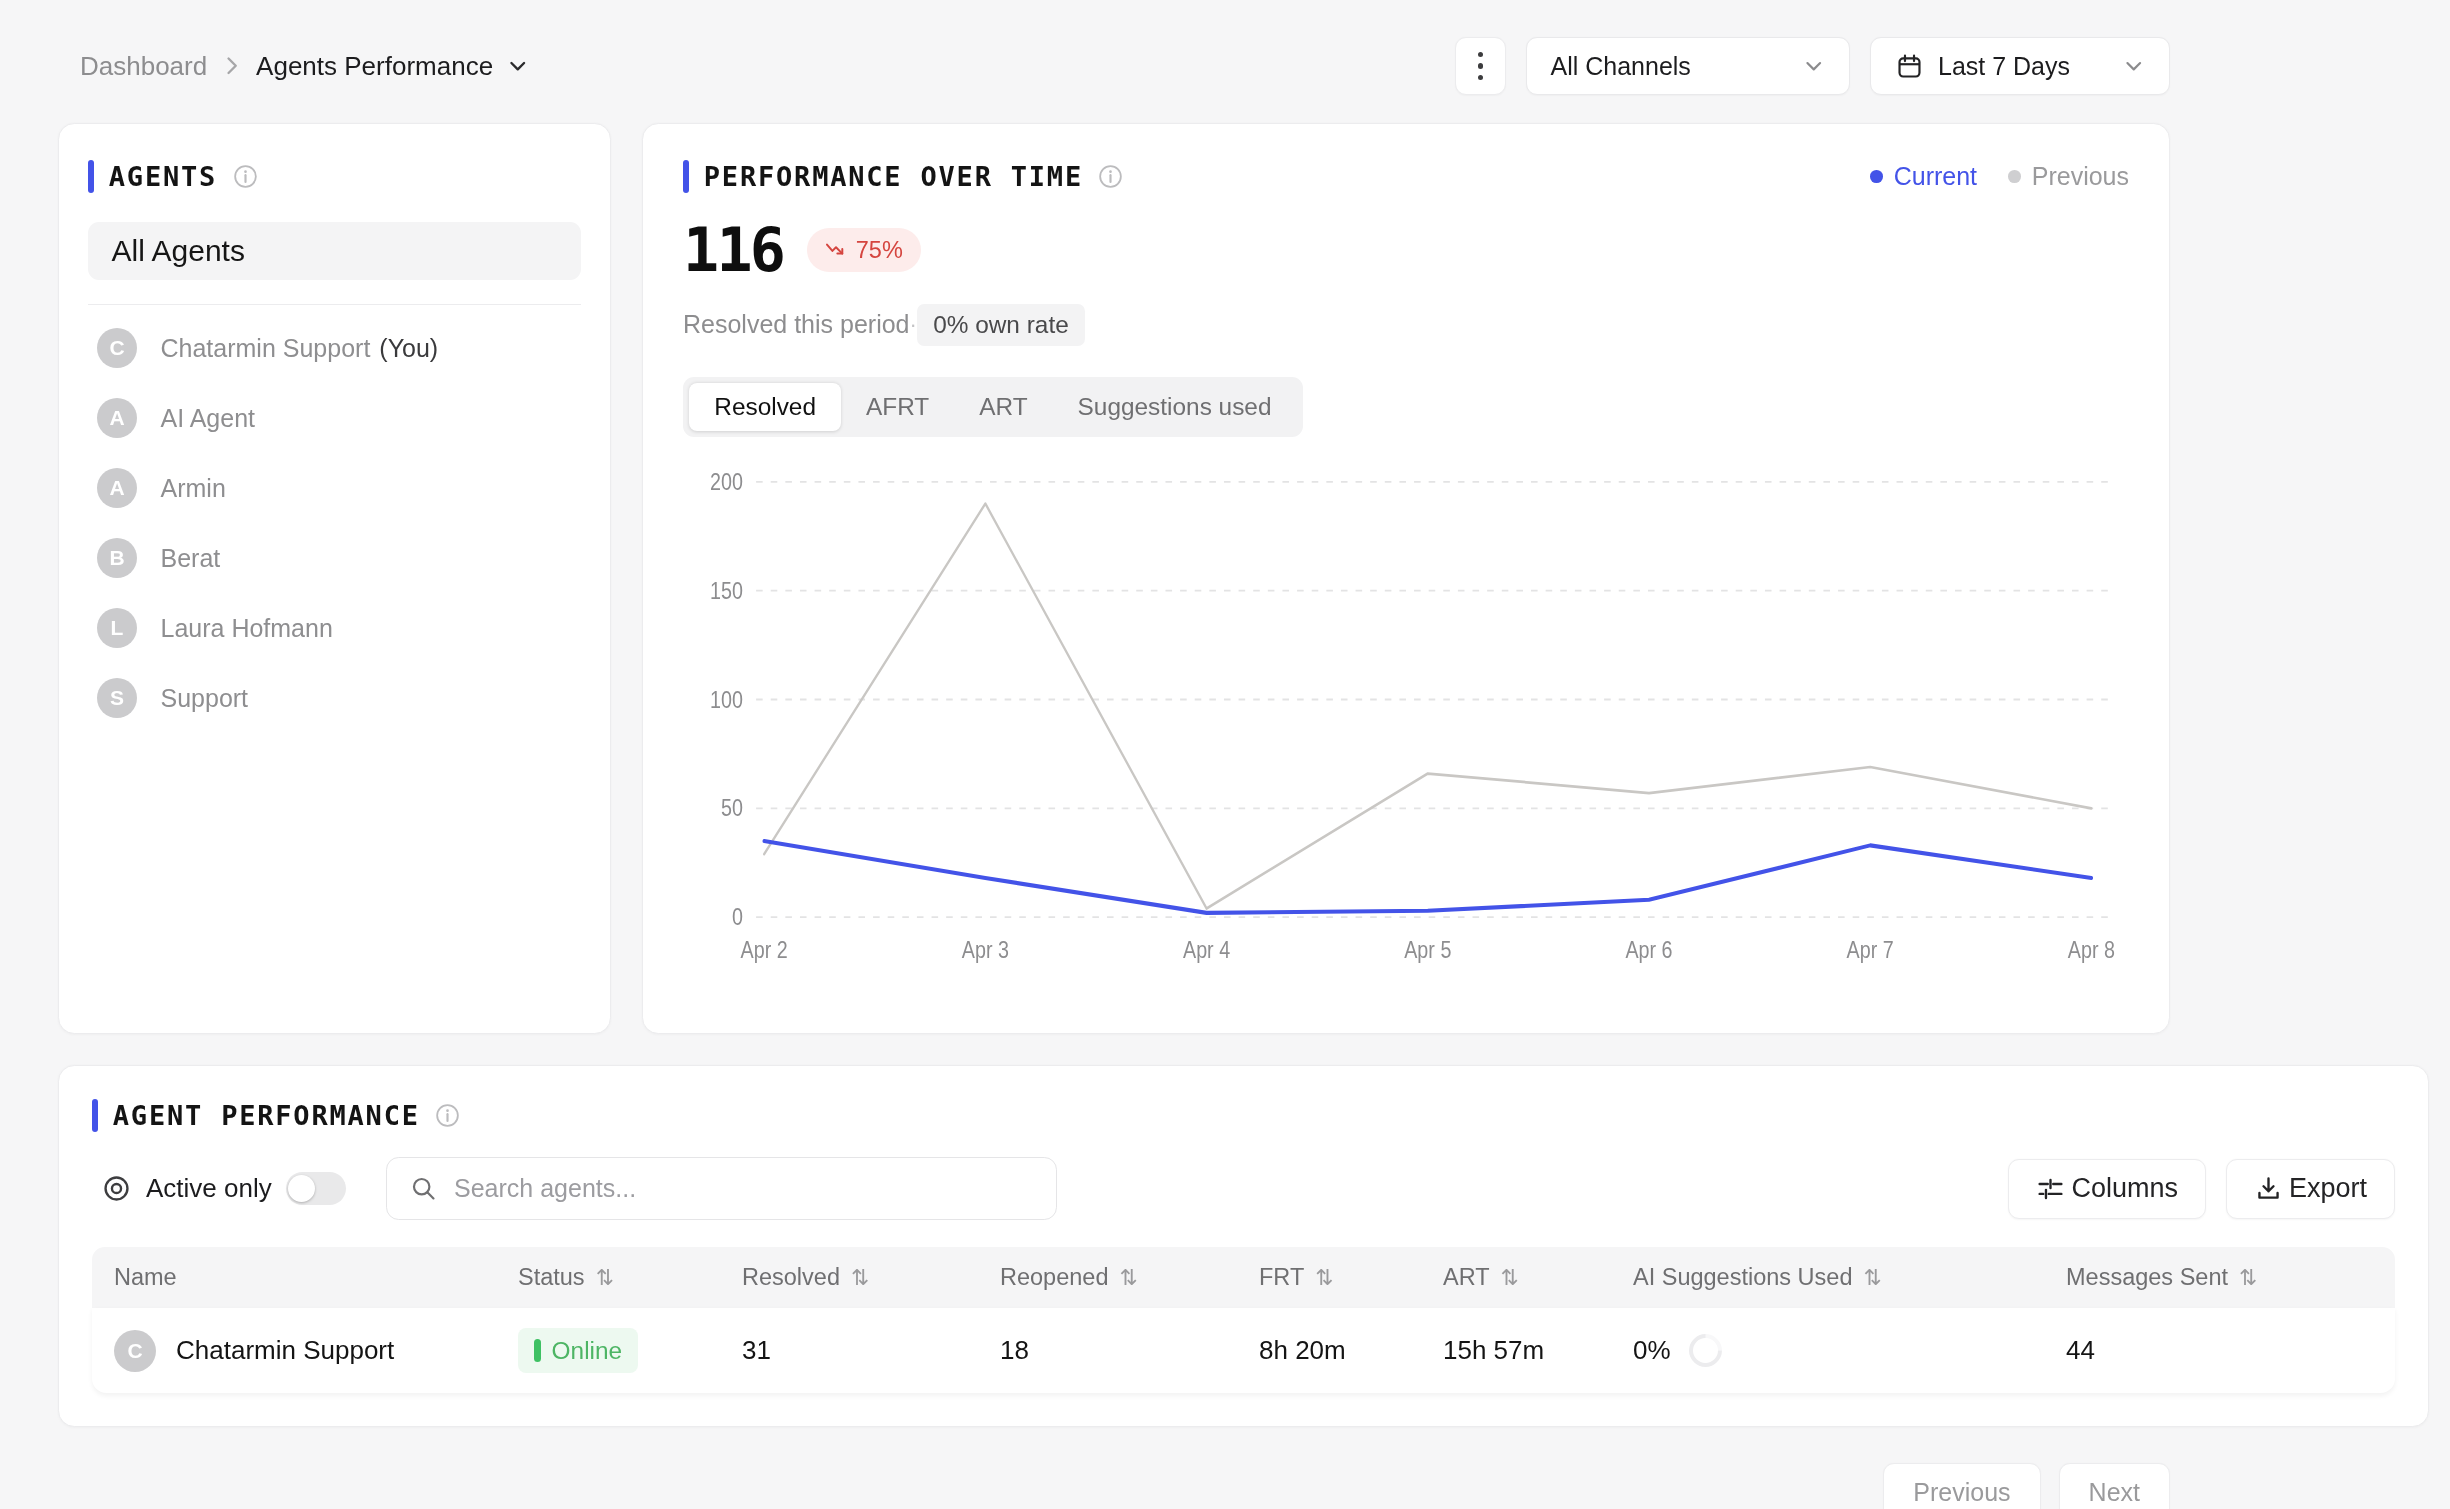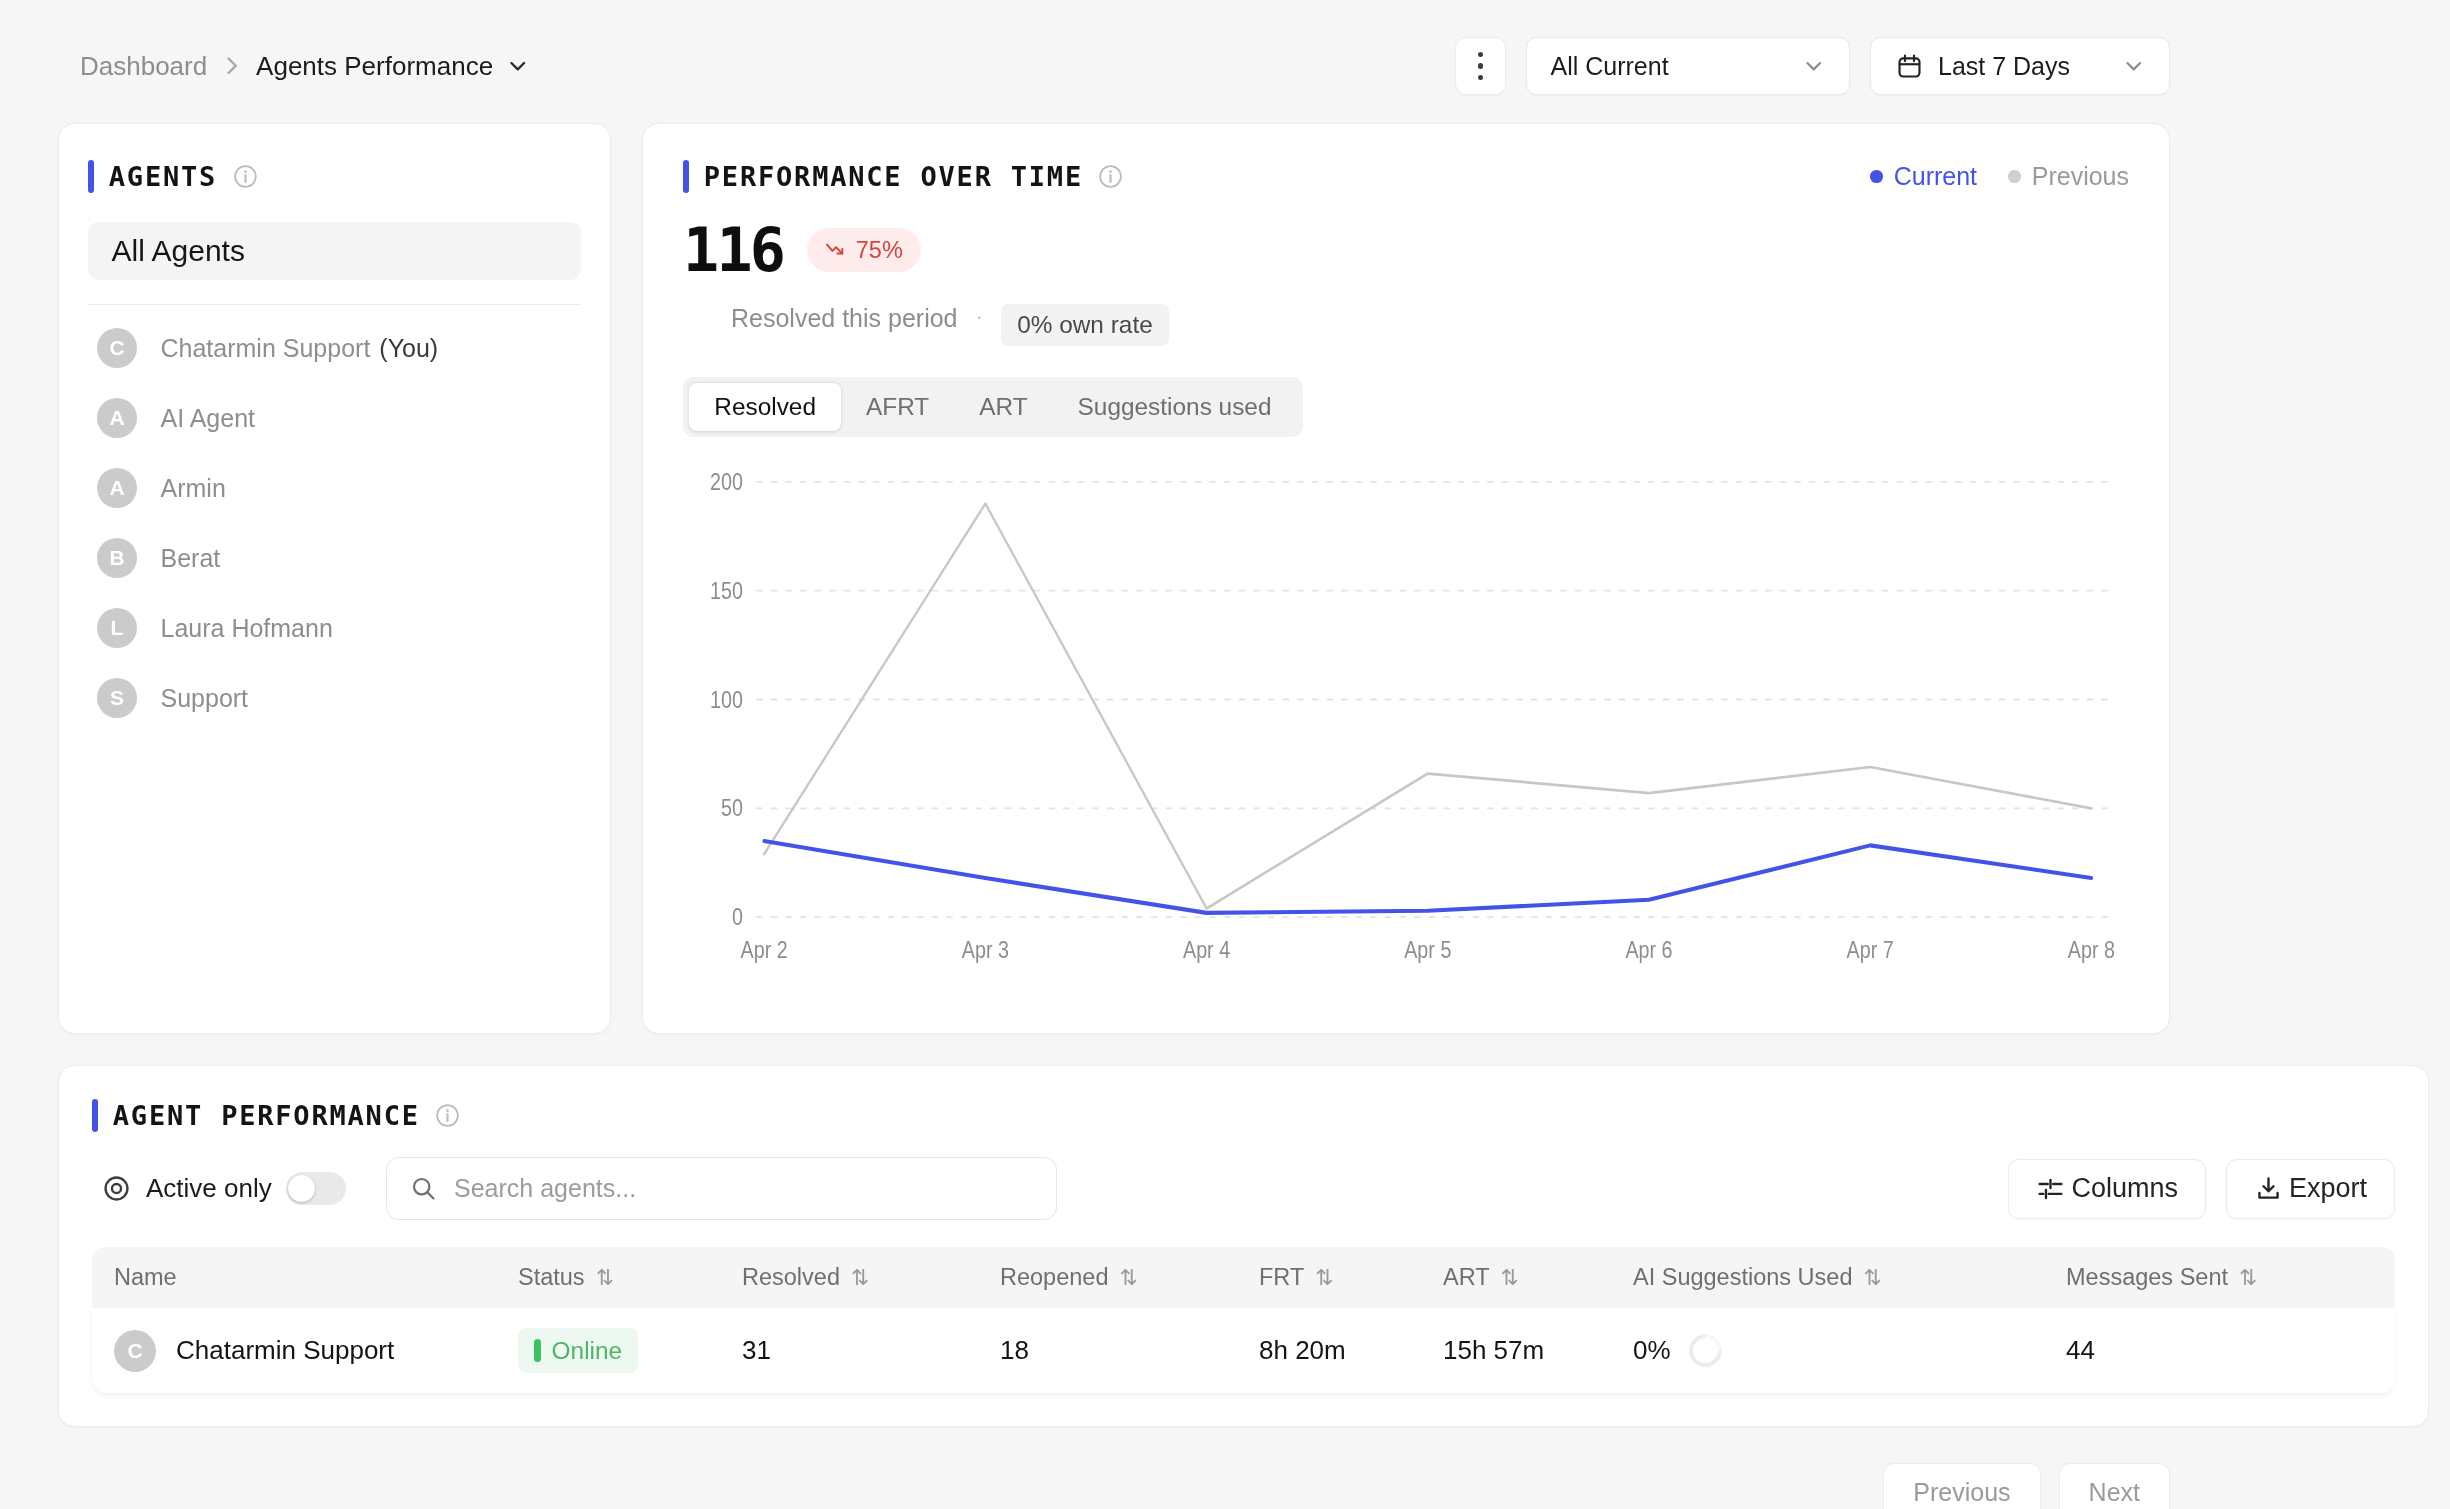--- a/index.html
+++ b/index.html
@@ -78,21 +78,21 @@
 
   .metric-row { display:flex; align-items:center; gap:23.5px; margin-top:27px; }
   .metric-value {
     font-family:"DejaVu Sans Mono", monospace; font-weight:bold;
     font-size:60px; letter-spacing:-2.7px; color:#0e0e0e; line-height:1;
   }
   .trend-badge {
     display:flex; align-items:center; gap:9px; background:#fdeceb; color:#d5453f;
     border-radius:903px; padding:8.1px 18px; font-size:23.5px;text-align:right;
   }
-  .metric-sub { display:flex; align-items:flex-start; gap:18px; margin-top:23.5px; font-size:25px; color:#8d8d8f;margin-left:48px; }
+  .metric-sub { display:flex; align-items:center; margin-top:23.5px; font-size:25px; color:#8d8d8f; }
   .dot-sep { color:#c3c3c5; font-size:22px; }
   .own-rate-pill { background:#f3f3f4; color:#49494b; border-radius:7.2px; padding:7.2px 16.3px; font-size:24.4px; }
 
   .tabs { display:inline-flex; background:#f2f2f3; border-radius:11px; padding:6.3px; margin-top:31px; }
   .tab {
     padding:10px 25px; font-size:24.4px; color:#6f6f71; border-radius:8.1px; cursor:pointer; white-space:nowrap;
   }
   .tab.active { background:#fff; color:#111; font-weight:500; box-shadow:0 0.9px 3.6px rgba(0,0,0,0.14); }
 
   .chart-area { width:100%; height:542px; margin-top:14.5px; }
@@ -182,21 +182,21 @@
 
     <div class="topbar-controls">
       <div class="icon-btn">
         <span class="kebab">
             <i></i>
             <i></i>
             <i></i>
           </span>
       </div>
       <div class="select sel-channels">
-        <span>All Current</span>
+        <span>All Channels</span>
         <span class="spacer"></span>
         <svg class="icon" width="23.5" height="23.5" viewBox="0 0 26 26">
             <path d="M6 10 L13 17 L20 10" fill="none" stroke="#8b8b8d" stroke-width="2.4" stroke-linecap="round" stroke-linejoin="round"></path>
           </svg>
       </div>
       <div class="select sel-dates">
         <svg class="icon" width="29" height="29" viewBox="0 0 32 32">
           <rect x="5" y="7" width="22" height="20" rx="4" fill="none" stroke="#232325" stroke-width="2.4"></rect>
           <line x1="11" y1="4" x2="11" y2="10" stroke="#232325" stroke-width="2.4" stroke-linecap="round"></line>
           <line x1="21" y1="4" x2="21" y2="10" stroke="#232325" stroke-width="2.4" stroke-linecap="round"></line>

